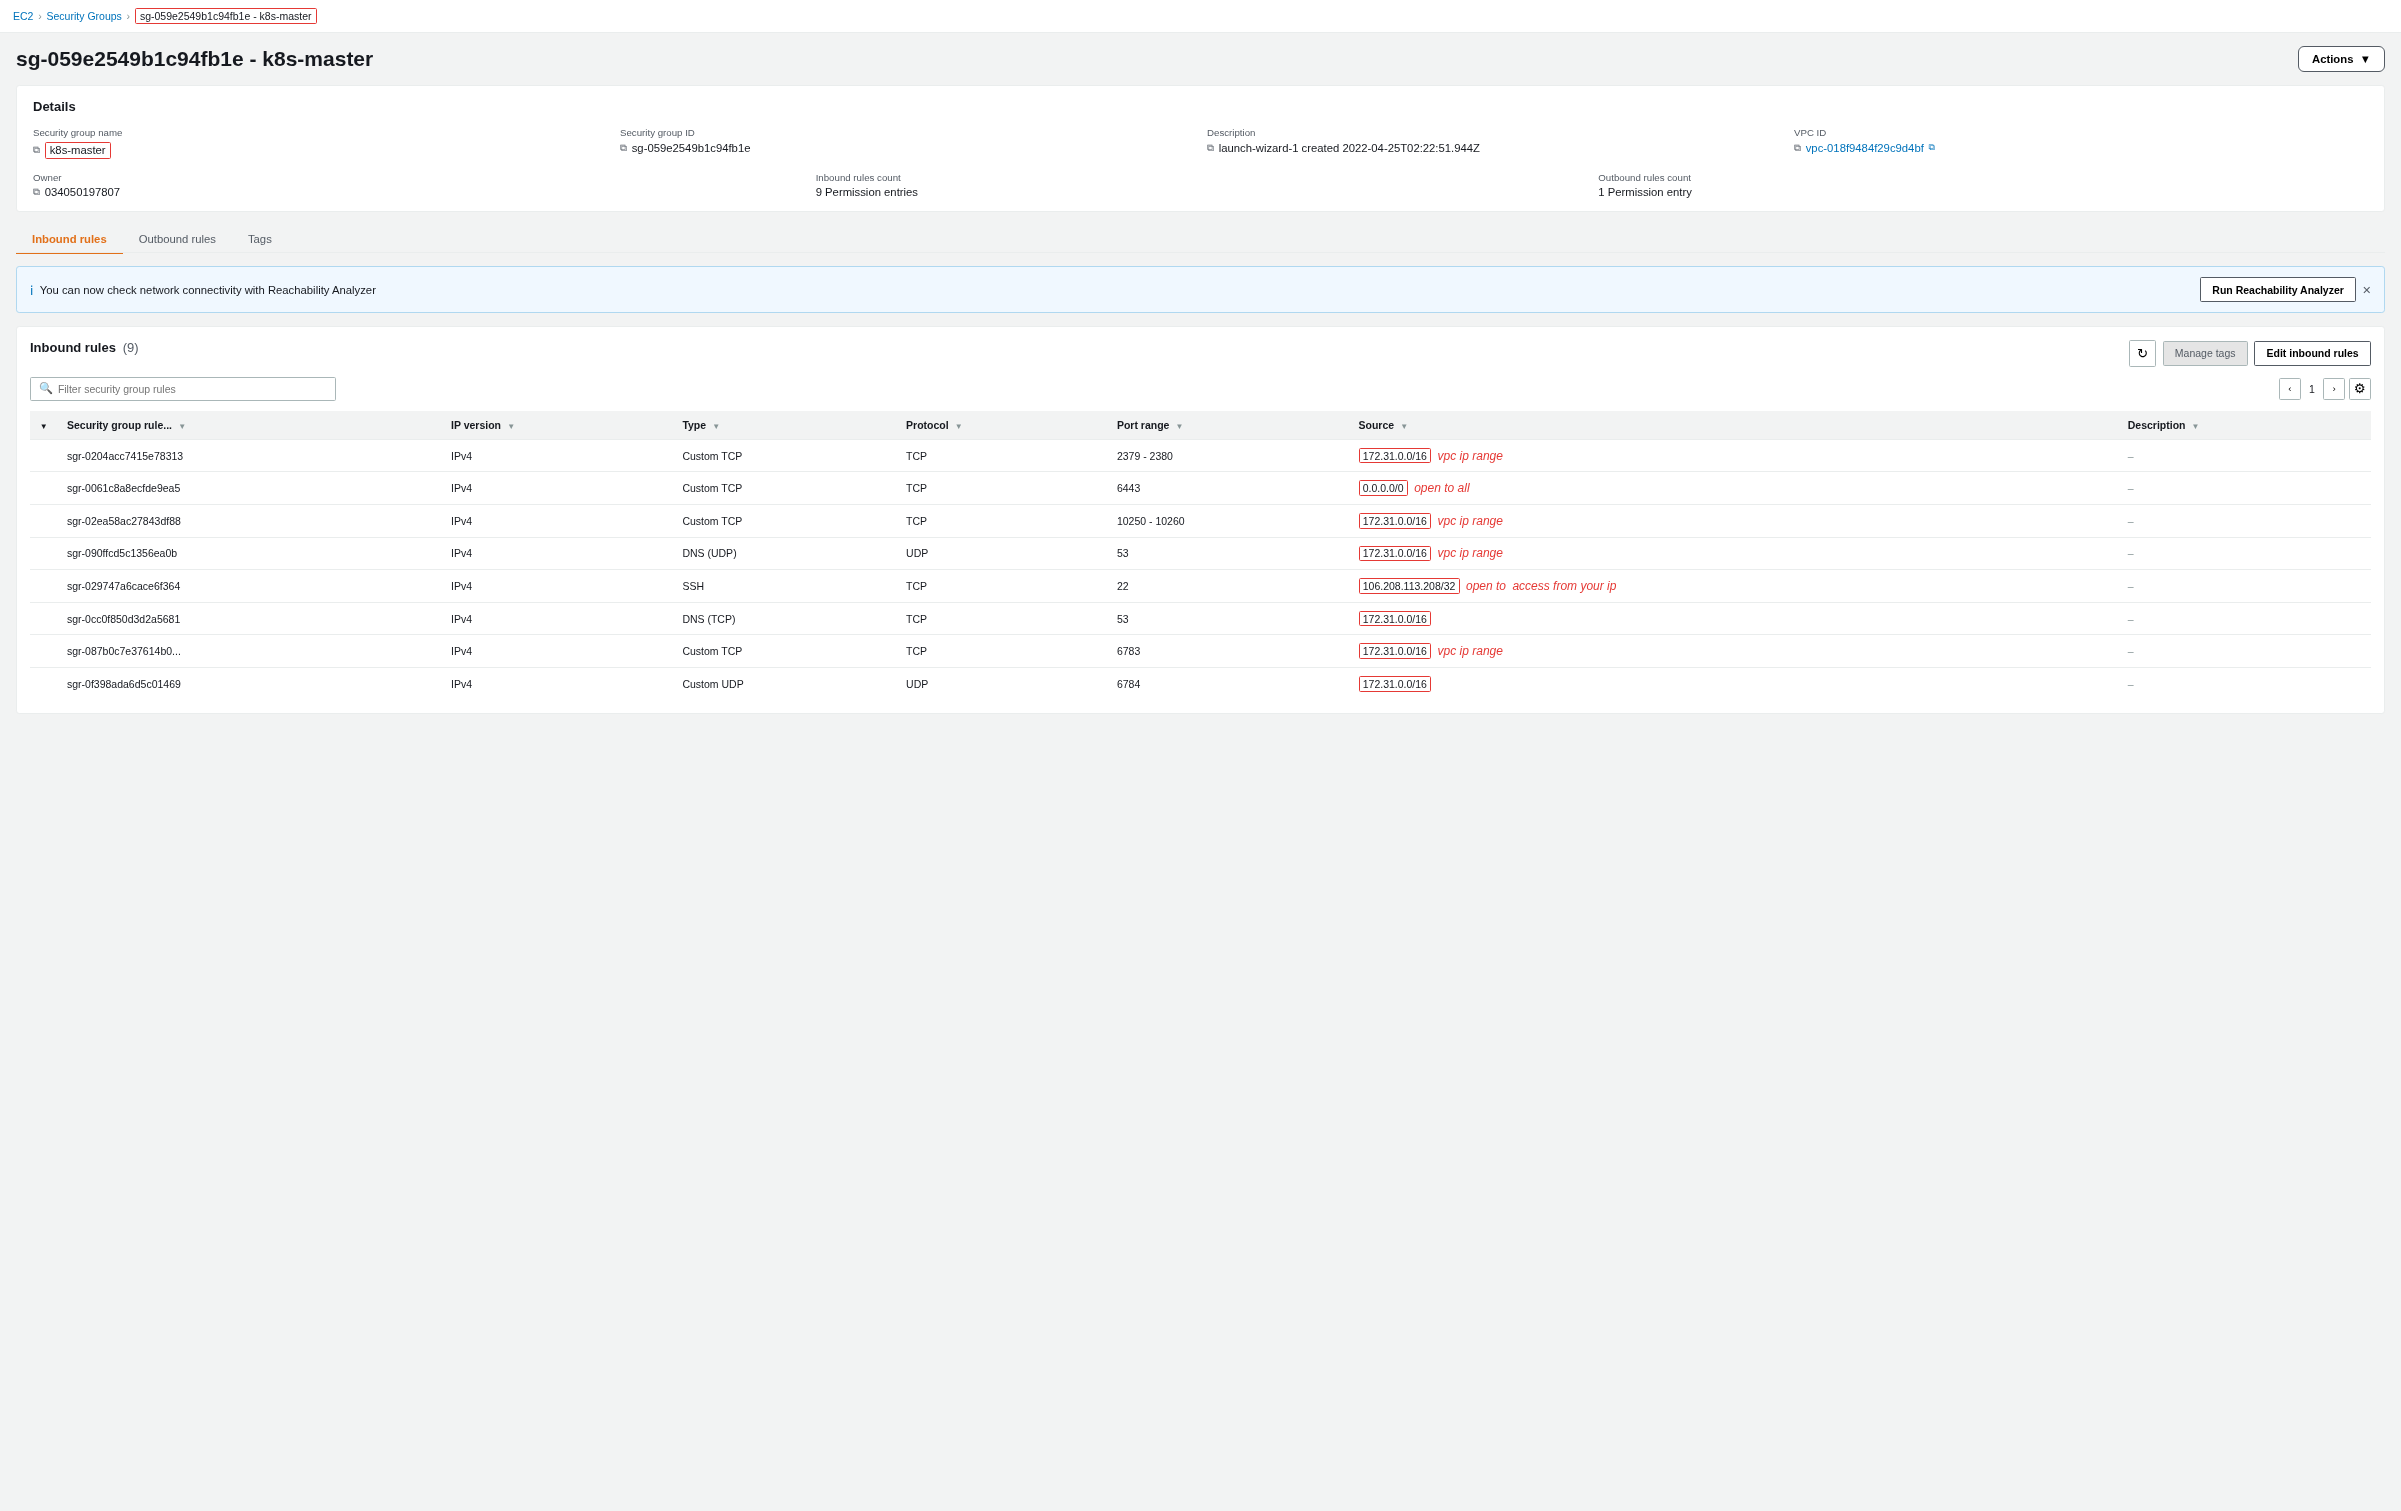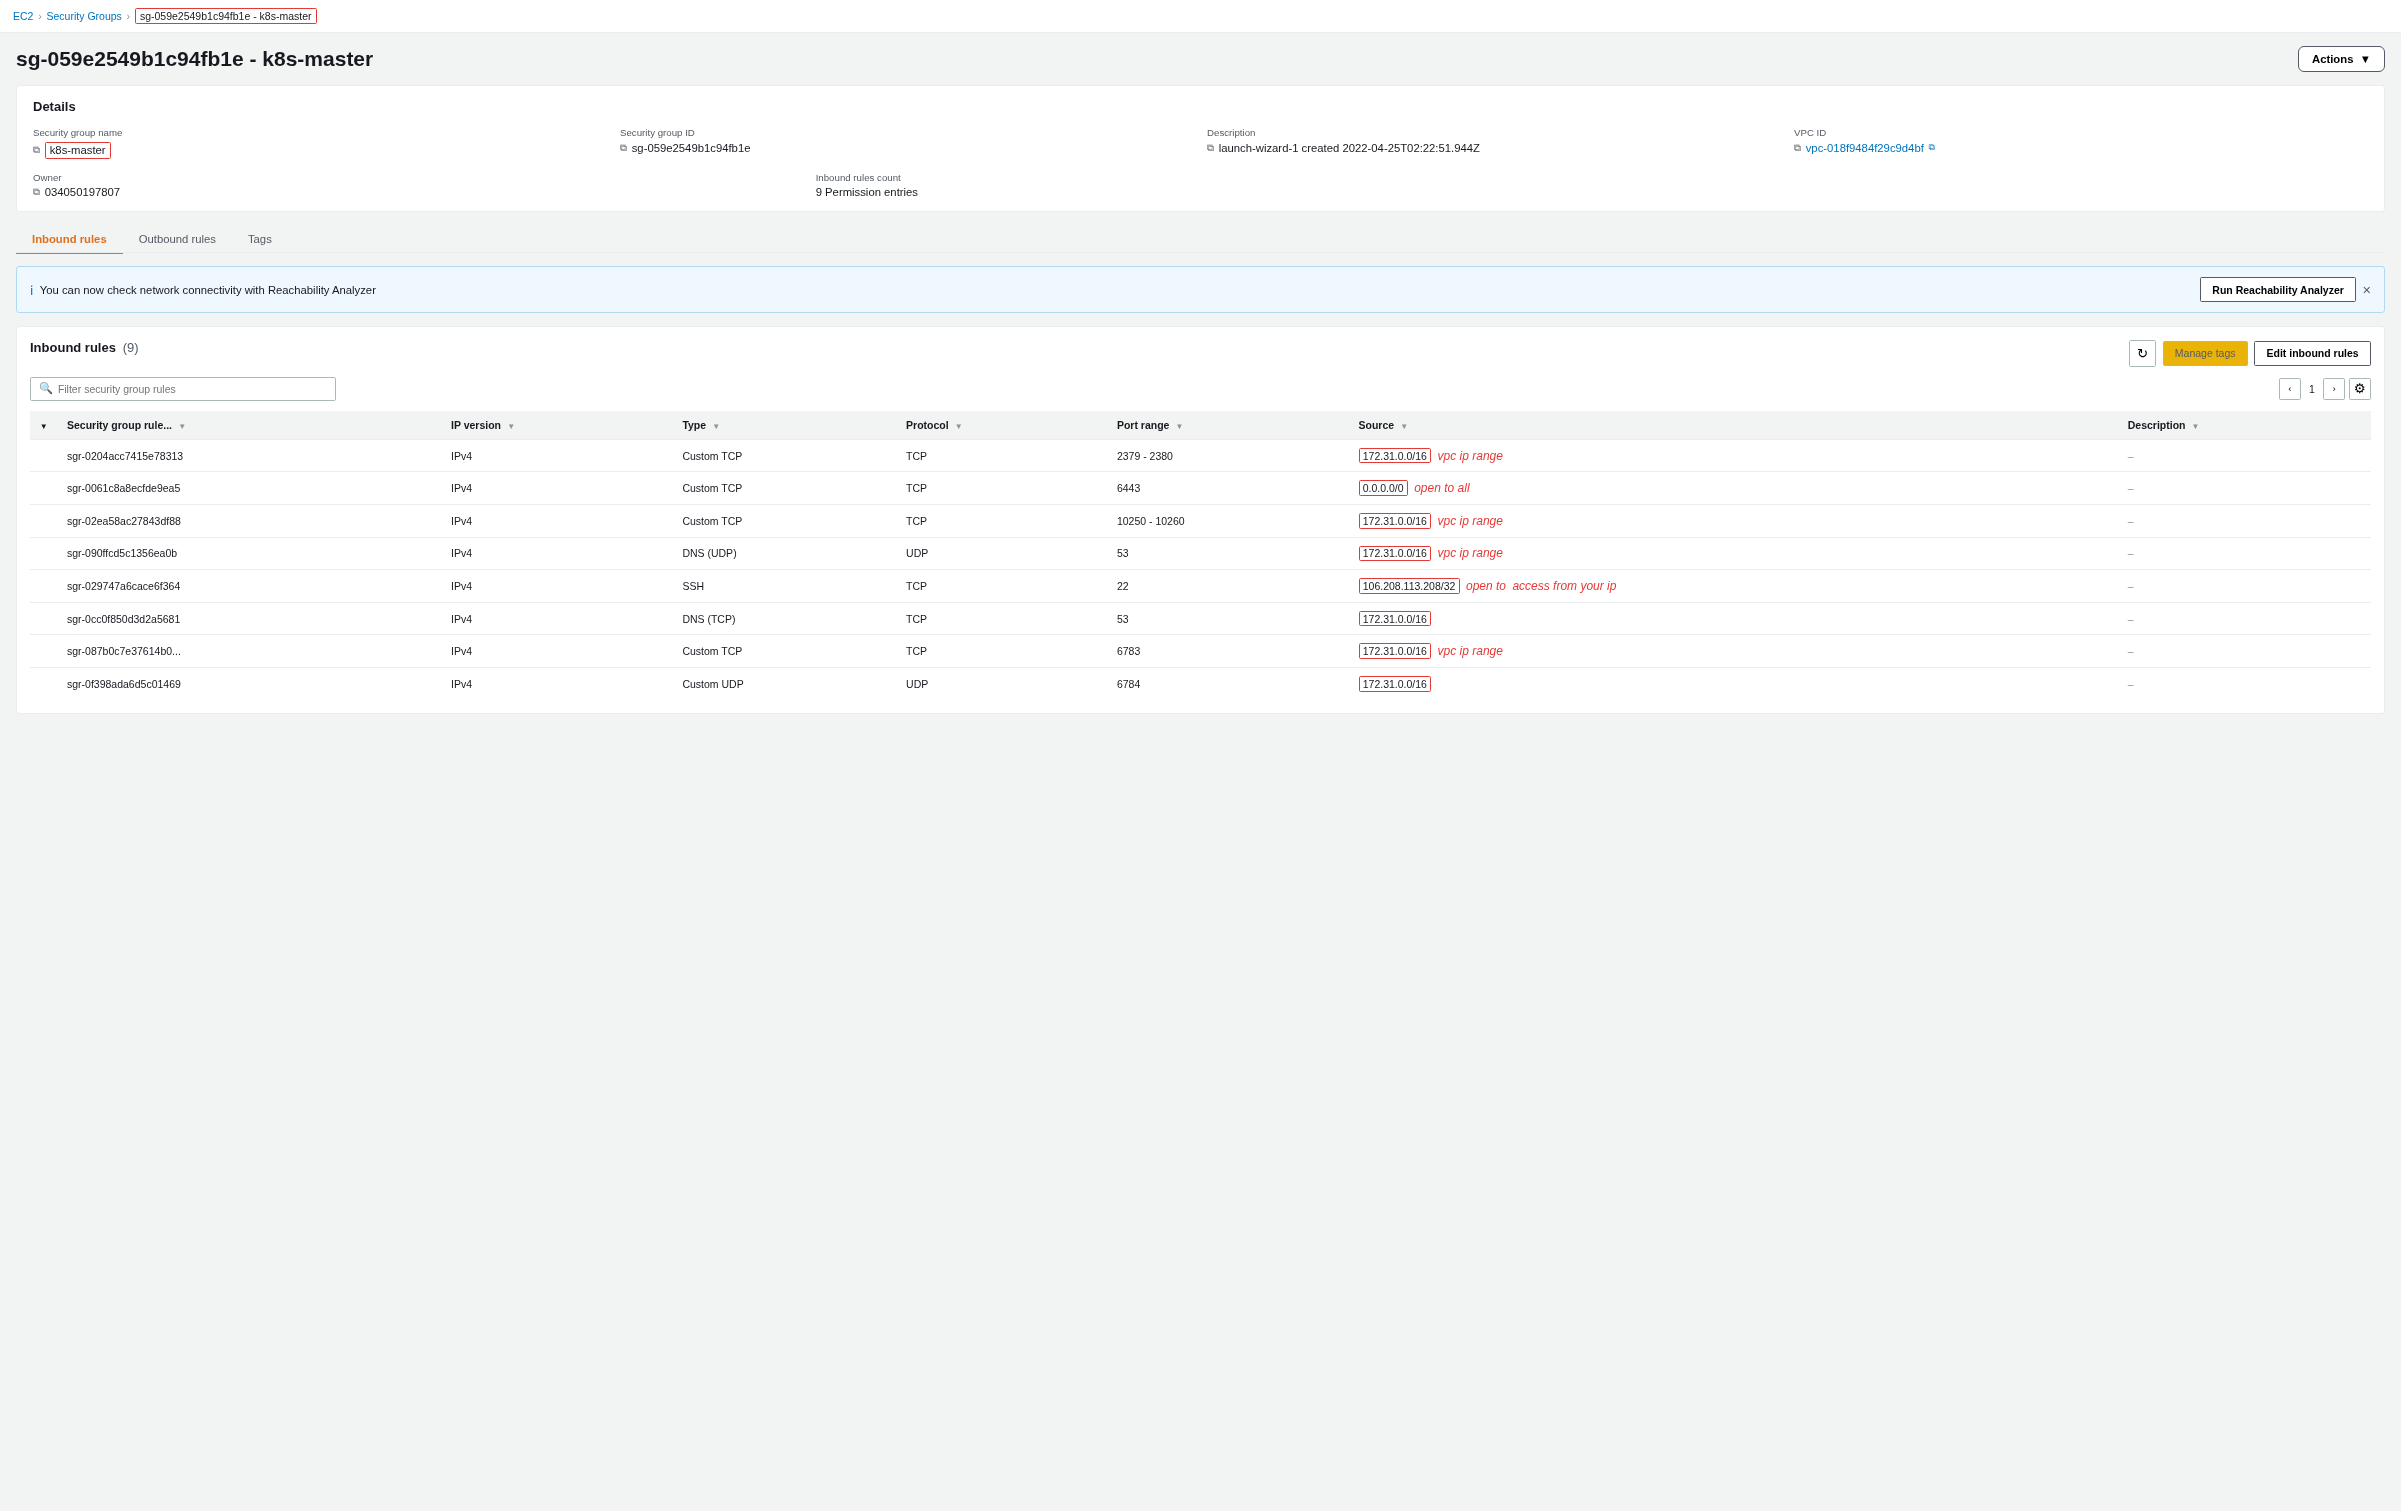--- a/index.html
+++ b/index.html
@@ -75,21 +75,21 @@
     }
     .table-title { font-size: 13px; font-weight: 700; }
     .table-actions { display: flex; align-items: center; gap: 6.4px; }
 
     .refresh-btn {
       width: 27px; height: 27px; border: 0.8px solid #aab7b8; border-radius: 1.6px;
       background: #fff; cursor: pointer; display: flex; align-items: center; justify-content: center;
     }
     .manage-tags-btn {
       padding: 5.6px 11.3px; border: 0.8px solid #aab7b8; border-radius: 1.6px;
-      background: #eab308; cursor: pointer; font-size: 10.5px; color: #545b64;
+      background: #e5e5e5; cursor: pointer; font-size: 10.5px; color: #545b64;
     }
     .edit-rules-btn {
       padding: 5.6px 11.3px; border: 0.8px solid #545b64; border-radius: 1.6px;
       background: #fff; cursor: pointer; font-size: 10.5px; font-weight: 600;
     }
 
     .filter-bar {
       display: flex; align-items: center; justify-content: space-between;
       margin-bottom: 9.7px;
     }
@@ -199,20 +199,26 @@
         </div>
       </div>
 
       <div class="detail-item">
         <label>Inbound rules count</label>
         <div class="val">
           <span>9 Permission entries</span>
         </div>
       </div>
 
+      <div class="detail-item">
+        <label>Outbound rules count</label>
+        <div class="val">
+          <span>1 Permission entry</span>
+        </div>
+      </div>
     </div>
   </div>
 
   <div class="tabs">
     <div class="tab active">Inbound rules</div>
     <div class="tab">Outbound rules</div>
     <div class="tab">Tags</div>
   </div>
 
   <div class="info-banner">

